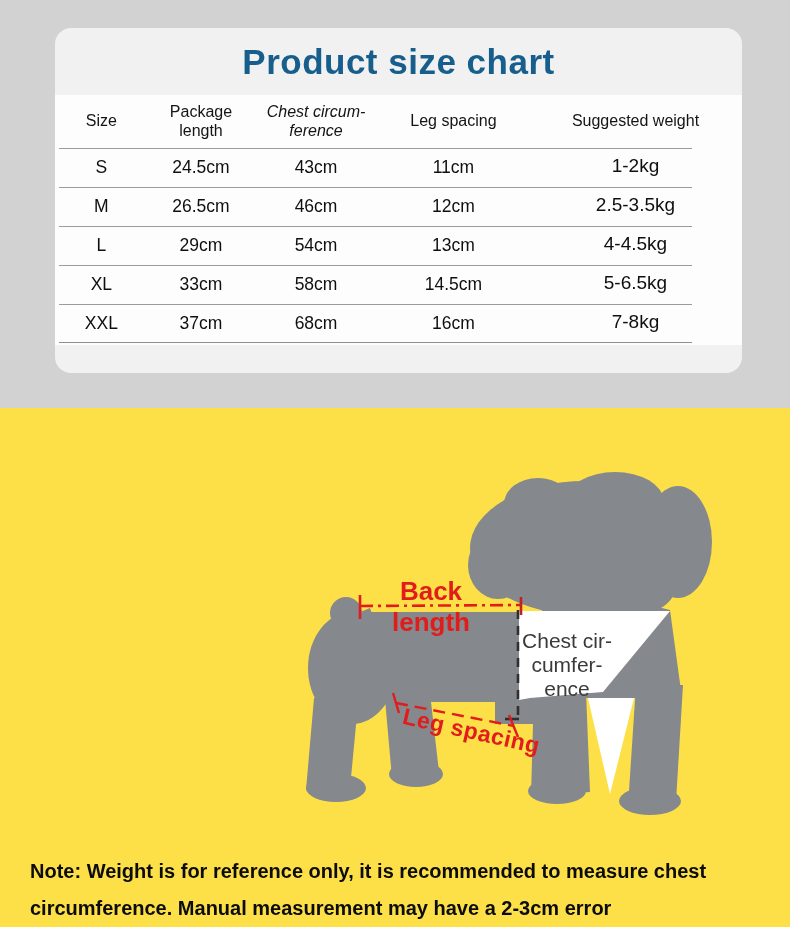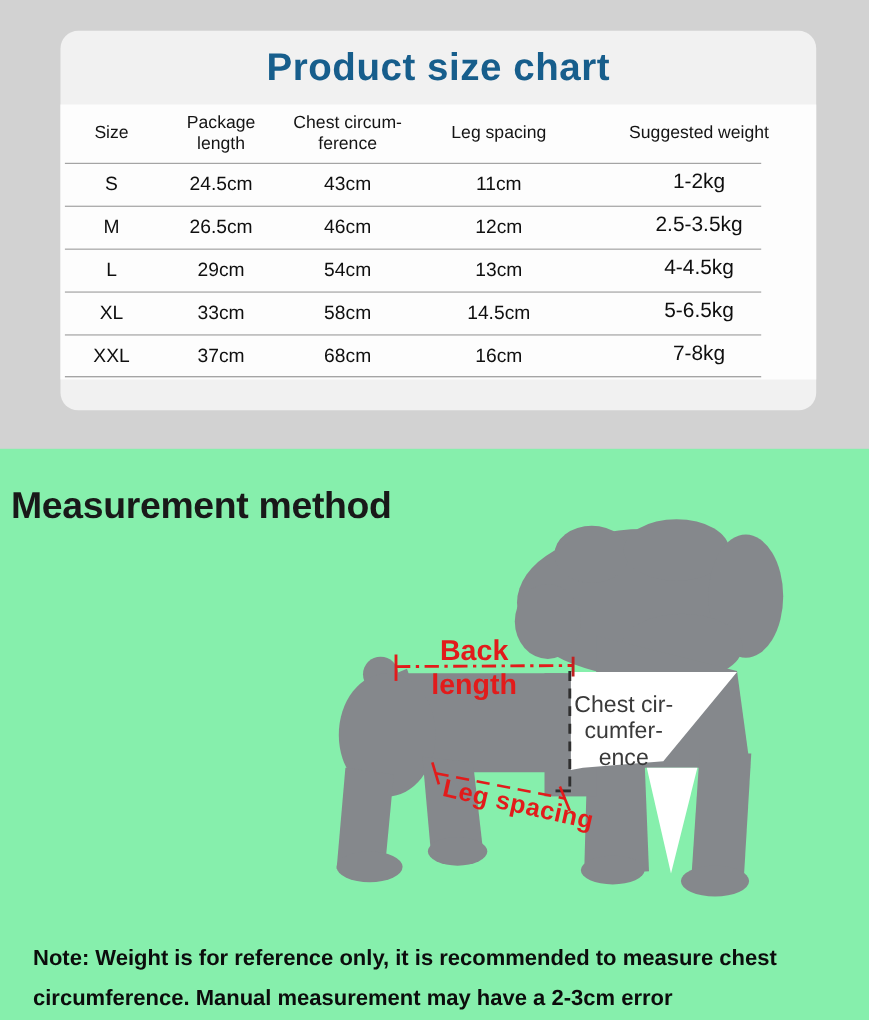--- a/index.html
+++ b/index.html
@@ -1,34 +1,34 @@
 <!DOCTYPE html>
 <html><head>
 <meta charset="utf-8">
 <style>
   * { margin:0; padding:0; box-sizing:border-box; }
   body { font-family:"Liberation Sans", sans-serif; background:#ffffff; }
-  .page { position:relative; width:790px; height:927px; margin:0 auto; background:#86efac; overflow:hidden; }
+  .page { position:relative; width:790px; height:927px; margin:0 auto; background:#fde047; overflow:hidden; }
 
   
   .grey-section { position:absolute; left:0; top:0; width:790px; height:408px; background:#d2d2d2; }
 
   .card { position:absolute; left:55px; top:28px; width:687px; height:345px; background:#f1f1f1; border-radius:16px; }
   .card-title { height:67px; line-height:67px; text-align:center; font-size:35px; font-weight:bold; color:#175e8c; letter-spacing:0.5px; }
   .table-area { position:absolute; left:0; top:67px; width:687px; height:250px; background:#fdfdfd; }
 
   .t-row { display:flex; align-items:center; position:relative; }
   .t-head { height:53px; }
   .t-data { height:39px; }
   .t-data::before { content:""; position:absolute; left:4px; right:50px; top:0; height:1px; background:#9b9b9b; }
   .t-bottom-line { position:absolute; left:4px; right:50px; bottom:2px; height:1px; background:#8f8f8f; }
   .t-cell { text-align:center; color:#0f0f0f; font-size:17.5px; }
   .t-head .t-cell { font-size:16px; line-height:1.18; color:#141414; }
   .c0 { width:13.5%; } .c1 { width:15.5%; } .c2 { width:18%; } .c3 { width:22%; } .c4 { width:31%; }
-  .t-head .c1 { padding:0 16px; } .t-head .c2 { padding:0 8px; }
+  .t-head .c1 { padding:0 16px; } .t-head .c2 { padding:0 8px;font-style:italic; }
   .t-data .c4 { font-size:19px; position:relative; top:-2px; }
 
   
   .section-heading { position:absolute; left:10px; top:441px; font-size:34px; font-weight:bold; color:#191919; letter-spacing:-0.3px; }
 
   .dog-figure { position:absolute; left:290px; top:460px; width:440px; height:380px; }
 
   .back-label { position:absolute; left:371px; top:576px; width:120px; text-align:center;
     font-size:26px; font-weight:600; color:#e21b1b; }
   .chest-label { position:absolute; left:511px; top:629px; width:112px; text-align:center;
@@ -96,21 +96,20 @@
         <div class="t-cell c1">37cm</div>
         <div class="t-cell c2">68cm</div>
         <div class="t-cell c3">16cm</div>
         <div class="t-cell c4">7-8kg</div>
       </div>
 
       <div class="t-bottom-line"></div>
     </div>
   </div>
 
-  <div class="section-heading">Measurement method</div>
 
   <svg class="dog-figure" viewBox="0 0 440 380">
     <g fill="#85888c">
       <ellipse cx="295" cy="88" rx="115" ry="67"></ellipse>
       <ellipse cx="248" cy="44" rx="34" ry="26"></ellipse>
       <ellipse cx="325" cy="40" rx="48" ry="28"></ellipse>
       <ellipse cx="388" cy="82" rx="34" ry="56"></ellipse>
       <ellipse cx="208" cy="105" rx="30" ry="34"></ellipse>
       <ellipse cx="330" cy="128" rx="55" ry="30"></ellipse>
       <path d="M252,118 L380,150 L392,238 L252,238 Z"></path>

